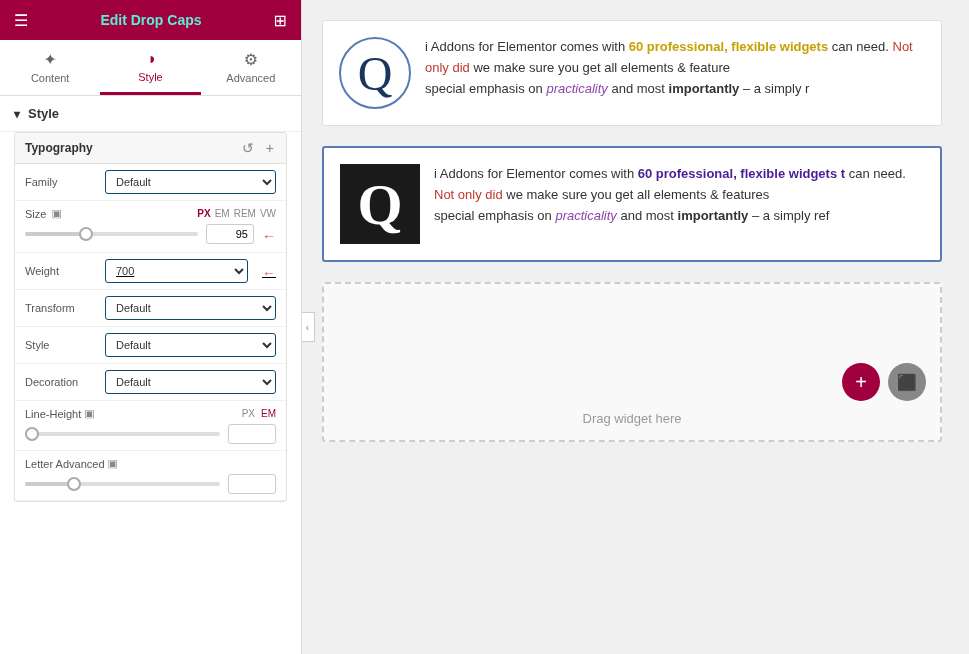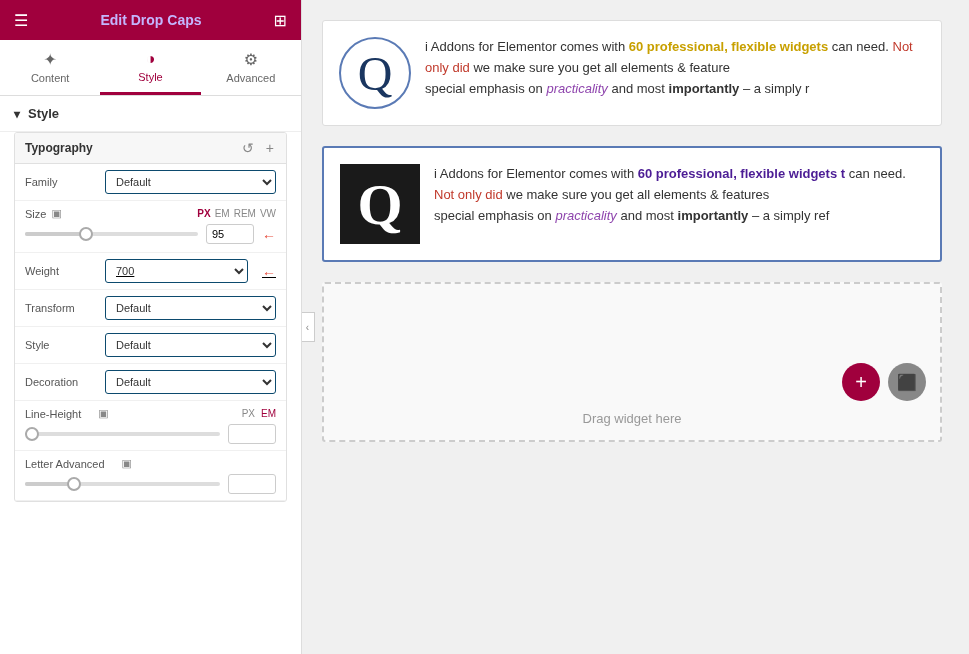--- a/index.html
+++ b/index.html
@@ -24,21 +24,21 @@
       display: flex;
       align-items: center;
       justify-content: space-between;
       padding: 0 14px;
       height: 40px;
       flex-shrink: 0;
     }
     .sidebar-header .title {
       font-size: 14px;
       font-weight: 600;
-      color: #c4b5fd;
+      color: #5eead4;
     }
     .hamburger-icon, .grid-icon {
       color: #fff;
       font-size: 16px;
       cursor: pointer;
     }
 
     
     .sidebar-tabs {
       display: flex;
@@ -226,21 +226,21 @@
       border-radius: 50%;
       top: -5px;
       cursor: pointer;
     }
     .size-input {
       width: 48px;
       border: 1px solid #ccc;
       border-radius: 3px;
       padding: 3px 5px;
       font-size: 11px;
-      text-align: left;
+      text-align: right;
     }
     .size-arrow {
       color: #e74c3c;
       font-size: 14px;
     }
 
     
     .weight-row {
       display: flex;
       align-items: center;
@@ -271,21 +271,21 @@
     }
     .lh-row-top {
       display: flex;
       align-items: center;
       justify-content: space-between;
       margin-bottom: 4px;
     }
     .lh-label-area {
       display: flex;
       align-items: center;
-      gap: 17px;
+      gap: 3px;
       font-size: 11px;
       color: #555;
     }
     .lh-units {
       display: flex;
       gap: 6px;
       font-size: 10px;
       color: #888;
     }
     .lh-units span.active { color: #a0003d; }

